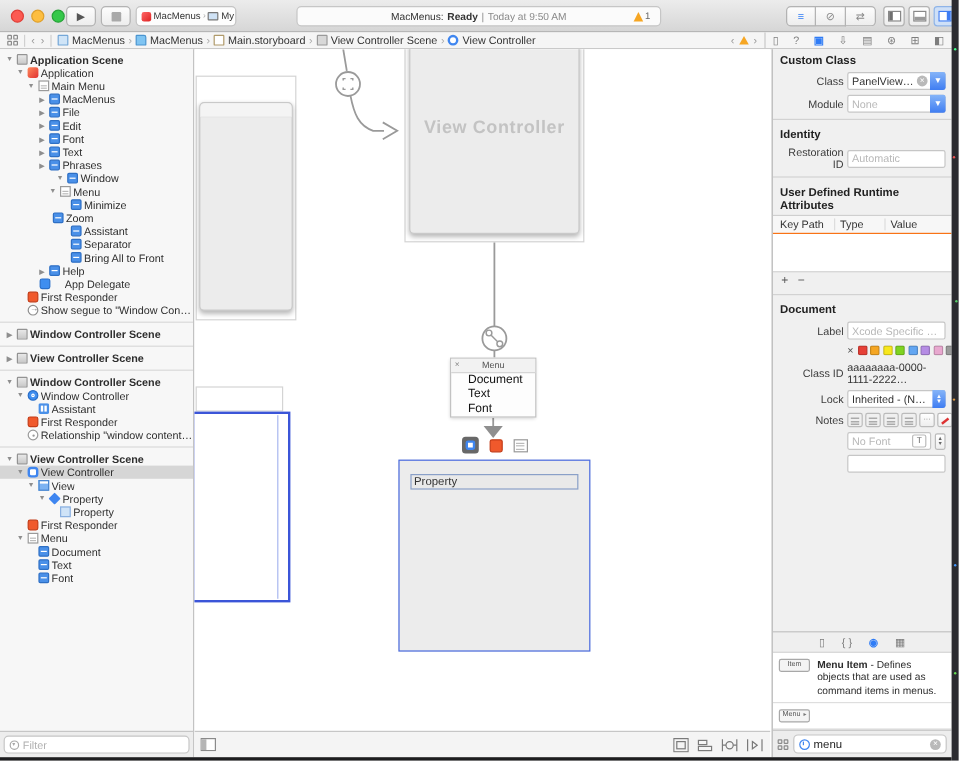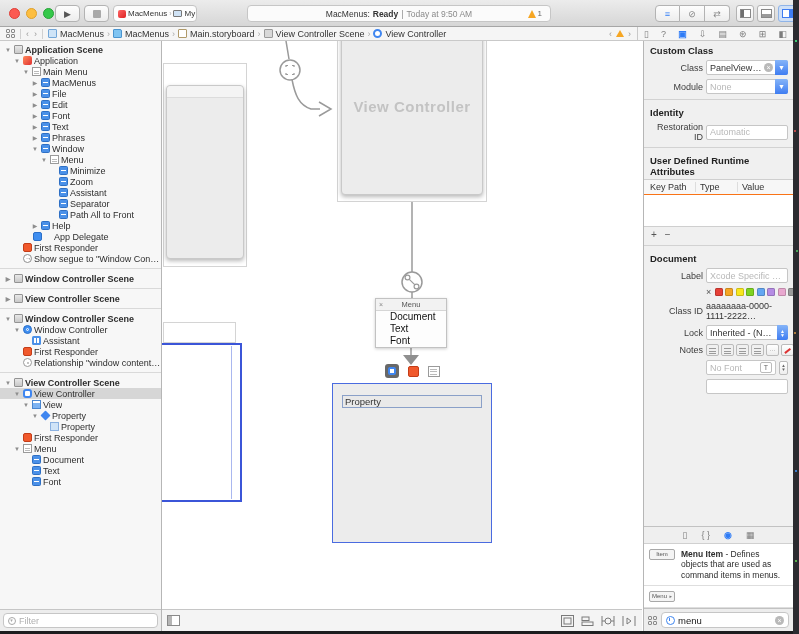--- a/index.html
+++ b/index.html
@@ -372,54 +372,54 @@
         <div class="orow" style="padding-left: 31px;">
           <span class="disc">▶</span>
           <span class="oic ic-mitem"></span>
           <span class="olabel">Text</span>
         </div>
         <div class="orow" style="padding-left: 31px;">
           <span class="disc">▶</span>
           <span class="oic ic-mitem"></span>
           <span class="olabel">Phrases</span>
         </div>
-        <div class="orow" style="padding-left: 31px;">
+        <div class="orow" style="padding-left: 46px;">
           <span class="disc">▼</span>
           <span class="oic ic-mitem"></span>
           <span class="olabel">Window</span>
         </div>
         <div class="orow" style="padding-left: 40px;">
           <span class="disc">▼</span>
           <span class="oic ic-menu"></span>
           <span class="olabel">Menu</span>
         </div>
         <div class="orow" style="padding-left: 49px; text-align: center;">
           <span class="disc"></span>
           <span class="oic ic-mitem"></span>
           <span class="olabel">Minimize</span>
         </div>
+        <div class="orow" style="padding-left: 34px;">
+          <span class="disc"></span>
+          <span class="oic ic-mitem"></span>
+          <span class="olabel">Zoom</span>
+        </div>
         <div class="orow" style="padding-left: 49px;">
           <span class="disc"></span>
           <span class="oic ic-mitem"></span>
-          <span class="olabel">Zoom</span>
+          <span class="olabel">Assistant</span>
         </div>
         <div class="orow" style="padding-left: 49px;">
           <span class="disc"></span>
           <span class="oic ic-mitem"></span>
-          <span class="olabel">Assistant</span>
+          <span class="olabel">Separator</span>
         </div>
         <div class="orow" style="padding-left: 49px;">
           <span class="disc"></span>
           <span class="oic ic-mitem"></span>
-          <span class="olabel">Separator</span>
-        </div>
-        <div class="orow" style="padding-left: 49px;">
-          <span class="disc"></span>
-          <span class="oic ic-mitem"></span>
-          <span class="olabel">Path All to Front</span>
+          <span class="olabel">Bring All to Front</span>
         </div>
         <div class="orow" style="padding-left: 31px;">
           <span class="disc">▶</span>
           <span class="oic ic-mitem"></span>
           <span class="olabel">Help</span>
         </div>
         <div class="orow" style="padding-left: 13px; gap: 12px;">
           <span class="disc"></span>
           <span class="oic ic-cube-b"></span>
           <span class="olabel">App Delegate</span>

